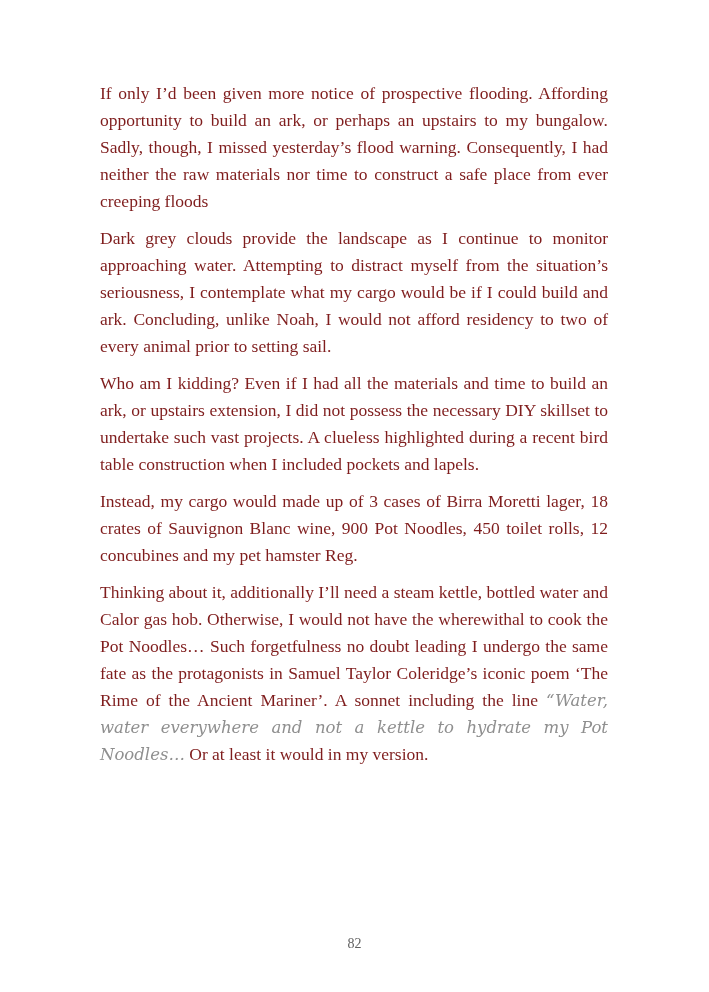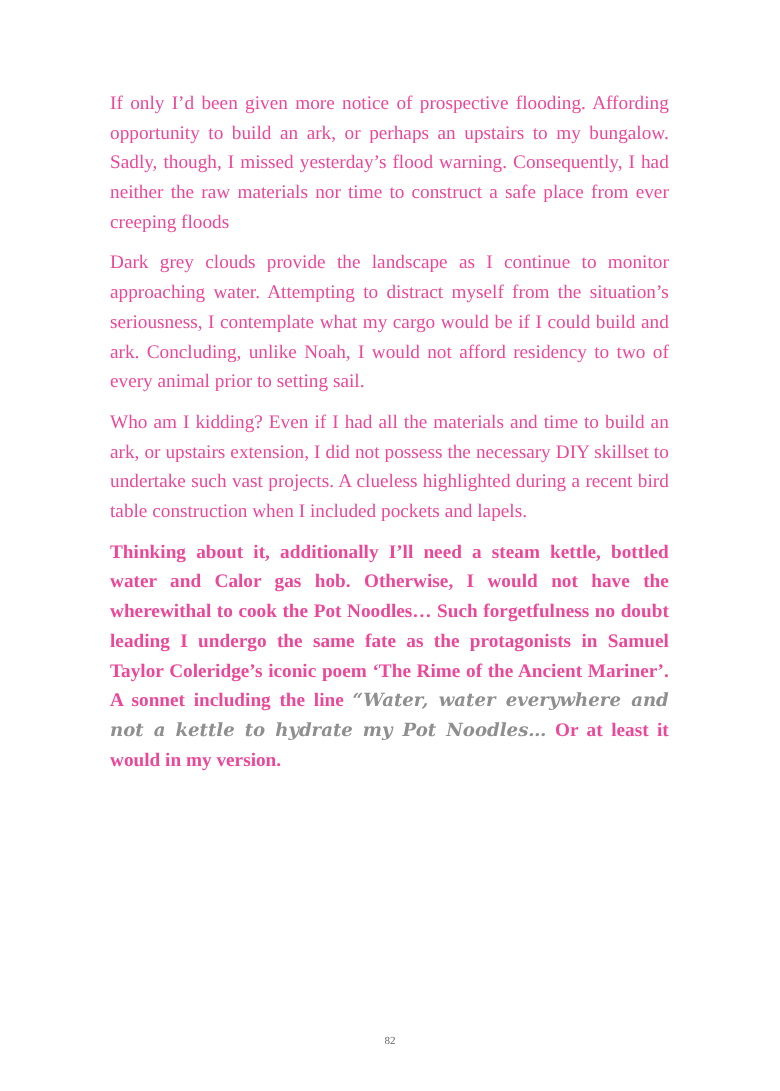--- a/index.html
+++ b/index.html
@@ -24,47 +24,47 @@
     font-size: 17.5px;
     line-height: 27px;
     text-align: justify;
   }
   .text-block p {
     margin: 0 0 10px 0;
     padding: 0;
   }
   .text-block p:last-child {
     margin-bottom: 12px;
-    font-weight: bold;
   }
   .seg-normal {
     font-style: normal;
-    color: #ec4899;
+    color: #7f1d1d;
   }
   .seg-quote {
     font-family: "DejaVu Serif", serif;
     font-style: italic;
     color: #8f8f8f;
     font-size: 16.5px;
   }
   .page-number {
     position: absolute;
     left: 0;
     right: 0;
     bottom: 40px;
     text-align: center;
     color: #5f5f5f;
-    font-size: 10px;
+    font-size: 14px;
     font-family: "Liberation Serif", serif;
   }
 </style>
 </head>
 <body>
 
 <div class="page">
   <div class="text-block" id="text-block">
       <p><span class="seg-normal">If only I’d been given more notice of prospective flooding. Affording opportunity to build an ark, or perhaps an upstairs to my bungalow. Sadly, though, I missed yesterday’s flood warning. Consequently, I had neither the raw materials nor time to construct a safe place from ever creeping floods</span></p>
       <p><span class="seg-normal">Dark grey clouds provide the landscape as I continue to monitor approaching water. Attempting to distract myself from the situation’s seriousness, I contemplate what my cargo would be if I could build and ark. Concluding, unlike Noah, I would not afford residency to two of every animal prior to setting sail.</span></p>
       <p><span class="seg-normal">Who am I kidding? Even if I had all the materials and time to build an ark, or upstairs extension, I did not possess the necessary DIY skillset to undertake such vast projects. A clueless highlighted during a recent bird table construction when I included pockets and lapels.</span></p>
+      <p><span class="seg-normal">Instead, my cargo would made up of 3 cases of Birra Moretti lager, 18 crates of Sauvignon Blanc wine, 900 Pot Noodles, 450 toilet rolls, 12 concubines and my pet hamster Reg.</span></p>
       <p><span class="seg-normal">Thinking about it, additionally I’ll need a steam kettle, bottled water and Calor gas hob. Otherwise, I would not have the wherewithal to cook the Pot Noodles… Such forgetfulness no doubt leading I undergo the same fate as the protagonists in Samuel Taylor Coleridge’s iconic poem ‘The Rime of the Ancient Mariner’. A sonnet including the line </span><span class="seg-quote">“Water, water everywhere and not a kettle to hydrate my Pot Noodles…</span><span class="seg-normal"> Or at least it would in my version.</span></p>
     </div>
   <div class="page-number">82</div>
 </div>
 
 </body></html>

